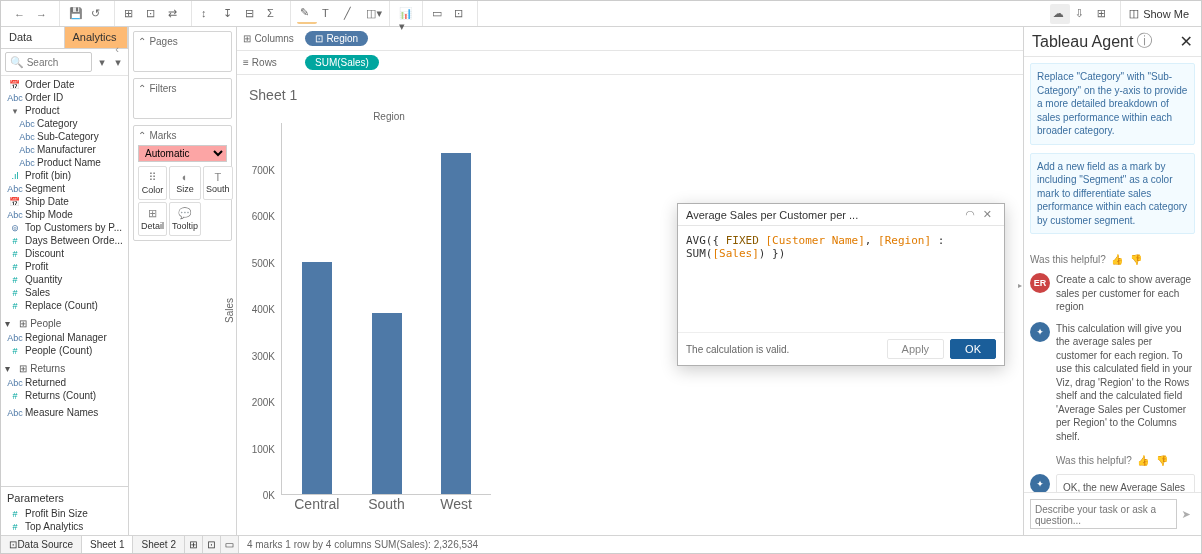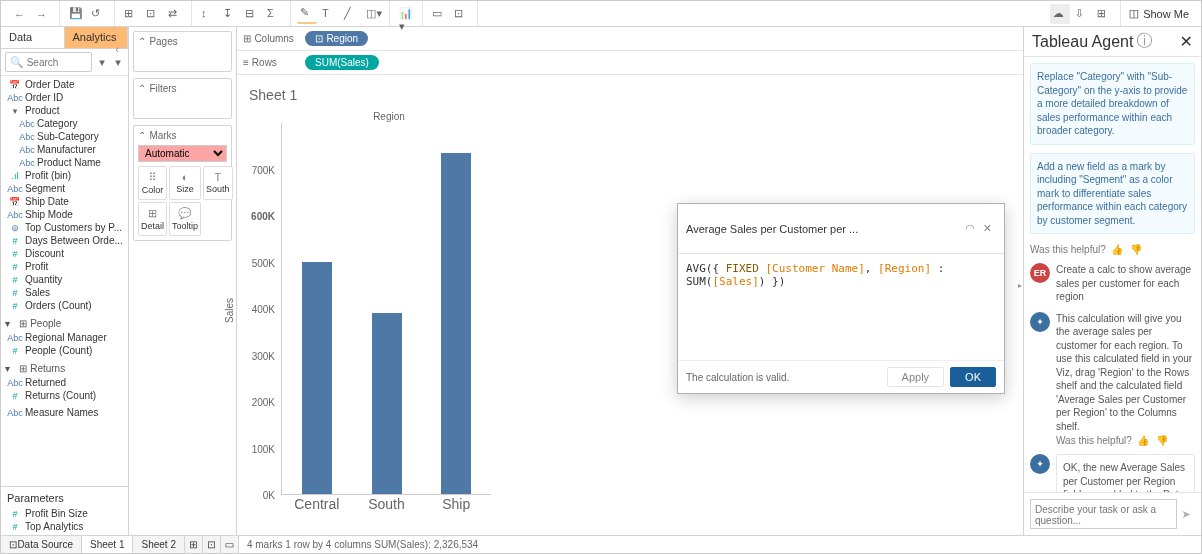--- a/index.html
+++ b/index.html
@@ -55,21 +55,21 @@
 .y-axis{position:absolute;left:8px;top:48px;bottom:40px;width:30px}
 .y-label{position:absolute;left:-20px;top:50%;transform:rotate(-90deg);font-size:10px;color:#666}
 .y-tick{position:absolute;right:0;font-size:10px;color:#666;transform:translateY(50%);width:30px;text-align:right}
 .bars{position:absolute;left:44px;right:10px;top:48px;bottom:40px;display:flex;align-items:flex-end;border-left:1px solid #ccc;border-bottom:1px solid #ccc}
 .bar-slot{flex:1;display:flex;justify-content:center;align-items:flex-end;height:100%;position:relative}
 .bar{width:30px;background:#4e79a7}
 .x-lbl{position:absolute;bottom:-18px;font-size:14px;color:#666}
 .vsplit{width:6px;display:flex;align-items:center;justify-content:center;color:#999;cursor:pointer;font-size:8px}
 
 .calc-dialog{position:absolute;left:440px;top:176px;width:328px;background:#fff;border:1px solid #b0b0b0;box-shadow:0 4px 16px rgba(0,0,0,.2);z-index:10}
-.calc-hdr{display:flex;align-items:center;padding:18px 8px;border-bottom:1px solid #e5e5e5;font-size:11px}
+.calc-hdr{display:flex;align-items:center;padding:4px 8px;border-bottom:1px solid #e5e5e5;font-size:11px}
 .calc-hdr .sp{flex:1}
 .calc-close{cursor:pointer;opacity:.6;padding:0 4px}
 .calc-body{padding:8px;font-family:Consolas,monospace;font-size:11px;min-height:40px}
 .calc-body .fn{color:#333}
 .calc-body .kw{color:#8a5a00}
 .calc-body .fld{color:#e07b00}
 .calc-valid{padding:6px 8px;font-size:10px;color:#666;border-top:1px solid #eee;display:flex;align-items:center}
 .calc-valid .sp{flex:1}
 .calc-btn{border:1px solid #ccc;padding:3px 14px;font-size:11px;margin-left:6px;border-radius:2px;cursor:pointer;background:#fff}
 .calc-btn.primary{background:#1a5e9a;color:#fff;border-color:#1a5e9a}
@@ -78,21 +78,21 @@
 .agent-panel{width:178px;border-left:1px solid #d4d4d4;display:flex;flex-direction:column;background:#fff}
 .agent-hdr{padding:4px 8px;border-bottom:1px solid #e5e5e5;display:flex;align-items:center;font-size:16px}
 .agent-hdr .sp{flex:1}
 .agent-body{flex:1;overflow-y:auto;padding:6px;display:flex;flex-direction:column;gap:8px;font-size:10px}
 .agent-msg{display:flex;gap:6px}
 .agent-avatar{width:20px;height:20px;border-radius:50%;flex-shrink:0;display:flex;align-items:center;justify-content:center;font-size:9px;color:#fff}
 .av-er{background:#c44;font-weight:bold}
 .av-bot{background:#3b6fa0}
 .agent-msg.boxed .txt{border:1px solid #daf0fb;background:#f3fbff;color:#3b6fa0;padding:6px;border-radius:2px}
 .agent-msg .txt{line-height:1.35;color:#555}
-.helpful{font-size:10px;color:#777;margin-top:2px;display:flex;align-items:flex-end;gap:6px}
+.helpful{font-size:10px;color:#777;margin-top:12px;display:flex;align-items:flex-end;gap:6px}
 .agent-input{border-top:1px solid #e5e5e5;padding:6px;display:flex}
 .agent-input textarea{flex:1;border:1px solid #ccc;font-size:10px;padding:4px;resize:none;height:30px;font-family:inherit;color:#999}
 .send-btn{width:18px;display:flex;align-items:center;justify-content:center;opacity:.4}
 
 .status-bar{height:18px;border-top:1px solid #d4d4d4;display:flex;align-items:center;font-size:10px;background:#fff}
 .sheet-tabs{display:flex;align-items:center;height:100%}
 .st-tab{border-right:1px solid #d4d4d4;padding:2px 8px;height:100%;display:flex;align-items:center;cursor:pointer}
 .st-tab.active{background:#fff}
 .st-tab:not(.active){background:#f4f4f4}
 .st-icon{width:18px;padding:0;justify-content:center}
@@ -267,21 +267,21 @@
         <div class="field-item">
           <span class="fi-icon meas">#</span>
           <span>Quantity</span>
         </div>
         <div class="field-item">
           <span class="fi-icon meas">#</span>
           <span>Sales</span>
         </div>
         <div class="field-item">
           <span class="fi-icon meas">#</span>
-          <span>Orders (Count)</span>
+          <span>Replace (Count)</span>
         </div>
         <div class="table-sep"><span class="expand">▾</span>⊞ People</div>
         <div class="field-item">
           <span class="fi-icon dim">Abc</span>
           <span>Regional Manager</span>
         </div>
         <div class="field-item">
           <span class="fi-icon meas">#</span>
           <span>People (Count)</span>
         </div>
@@ -363,35 +363,35 @@
       <div class="sheet-title">Sheet 1</div>
       <div class="region-hdr" style="margin-left:44px;width:200px">Region</div>
       <div class="y-label">Sales</div>
       <div class="y-axis" id="y-axis">
           <div class="y-tick" style="bottom: 0%;">0K</div>
           <div class="y-tick" style="bottom: 12.5%;">100K</div>
           <div class="y-tick" style="bottom: 25%;">200K</div>
           <div class="y-tick" style="bottom: 37.5%;">300K</div>
           <div class="y-tick" style="bottom: 50%;">400K</div>
           <div class="y-tick" style="bottom: 62.5%;">500K</div>
-          <div class="y-tick" style="bottom: 75%; font-weight: bold;">600K</div>
+          <div class="y-tick" style="bottom: 75%;">600K</div>
           <div class="y-tick" style="bottom: 87.5%;">700K</div>
         </div>
       <div class="bars" id="bars-container" style="width: 210px;">
           <div class="bar-slot">
             <div class="bar" style="height: 62.5%;"></div>
             <div class="x-lbl">Central</div>
           </div>
           <div class="bar-slot">
             <div class="bar" style="height: 48.75%;"></div>
             <div class="x-lbl">South</div>
           </div>
           <div class="bar-slot">
             <div class="bar" style="height: 91.875%;"></div>
-            <div class="x-lbl">Ship</div>
+            <div class="x-lbl">West</div>
           </div>
         </div>
     </div>
     <div class="vsplit" style="position:absolute;right:0;top:50%">▸</div>
 
     <div class="calc-dialog">
       <div class="calc-hdr">
         <span>Average Sales per Customer per ...</span>
         <span class="sp"></span>
         <span class="calc-close">◠</span>

